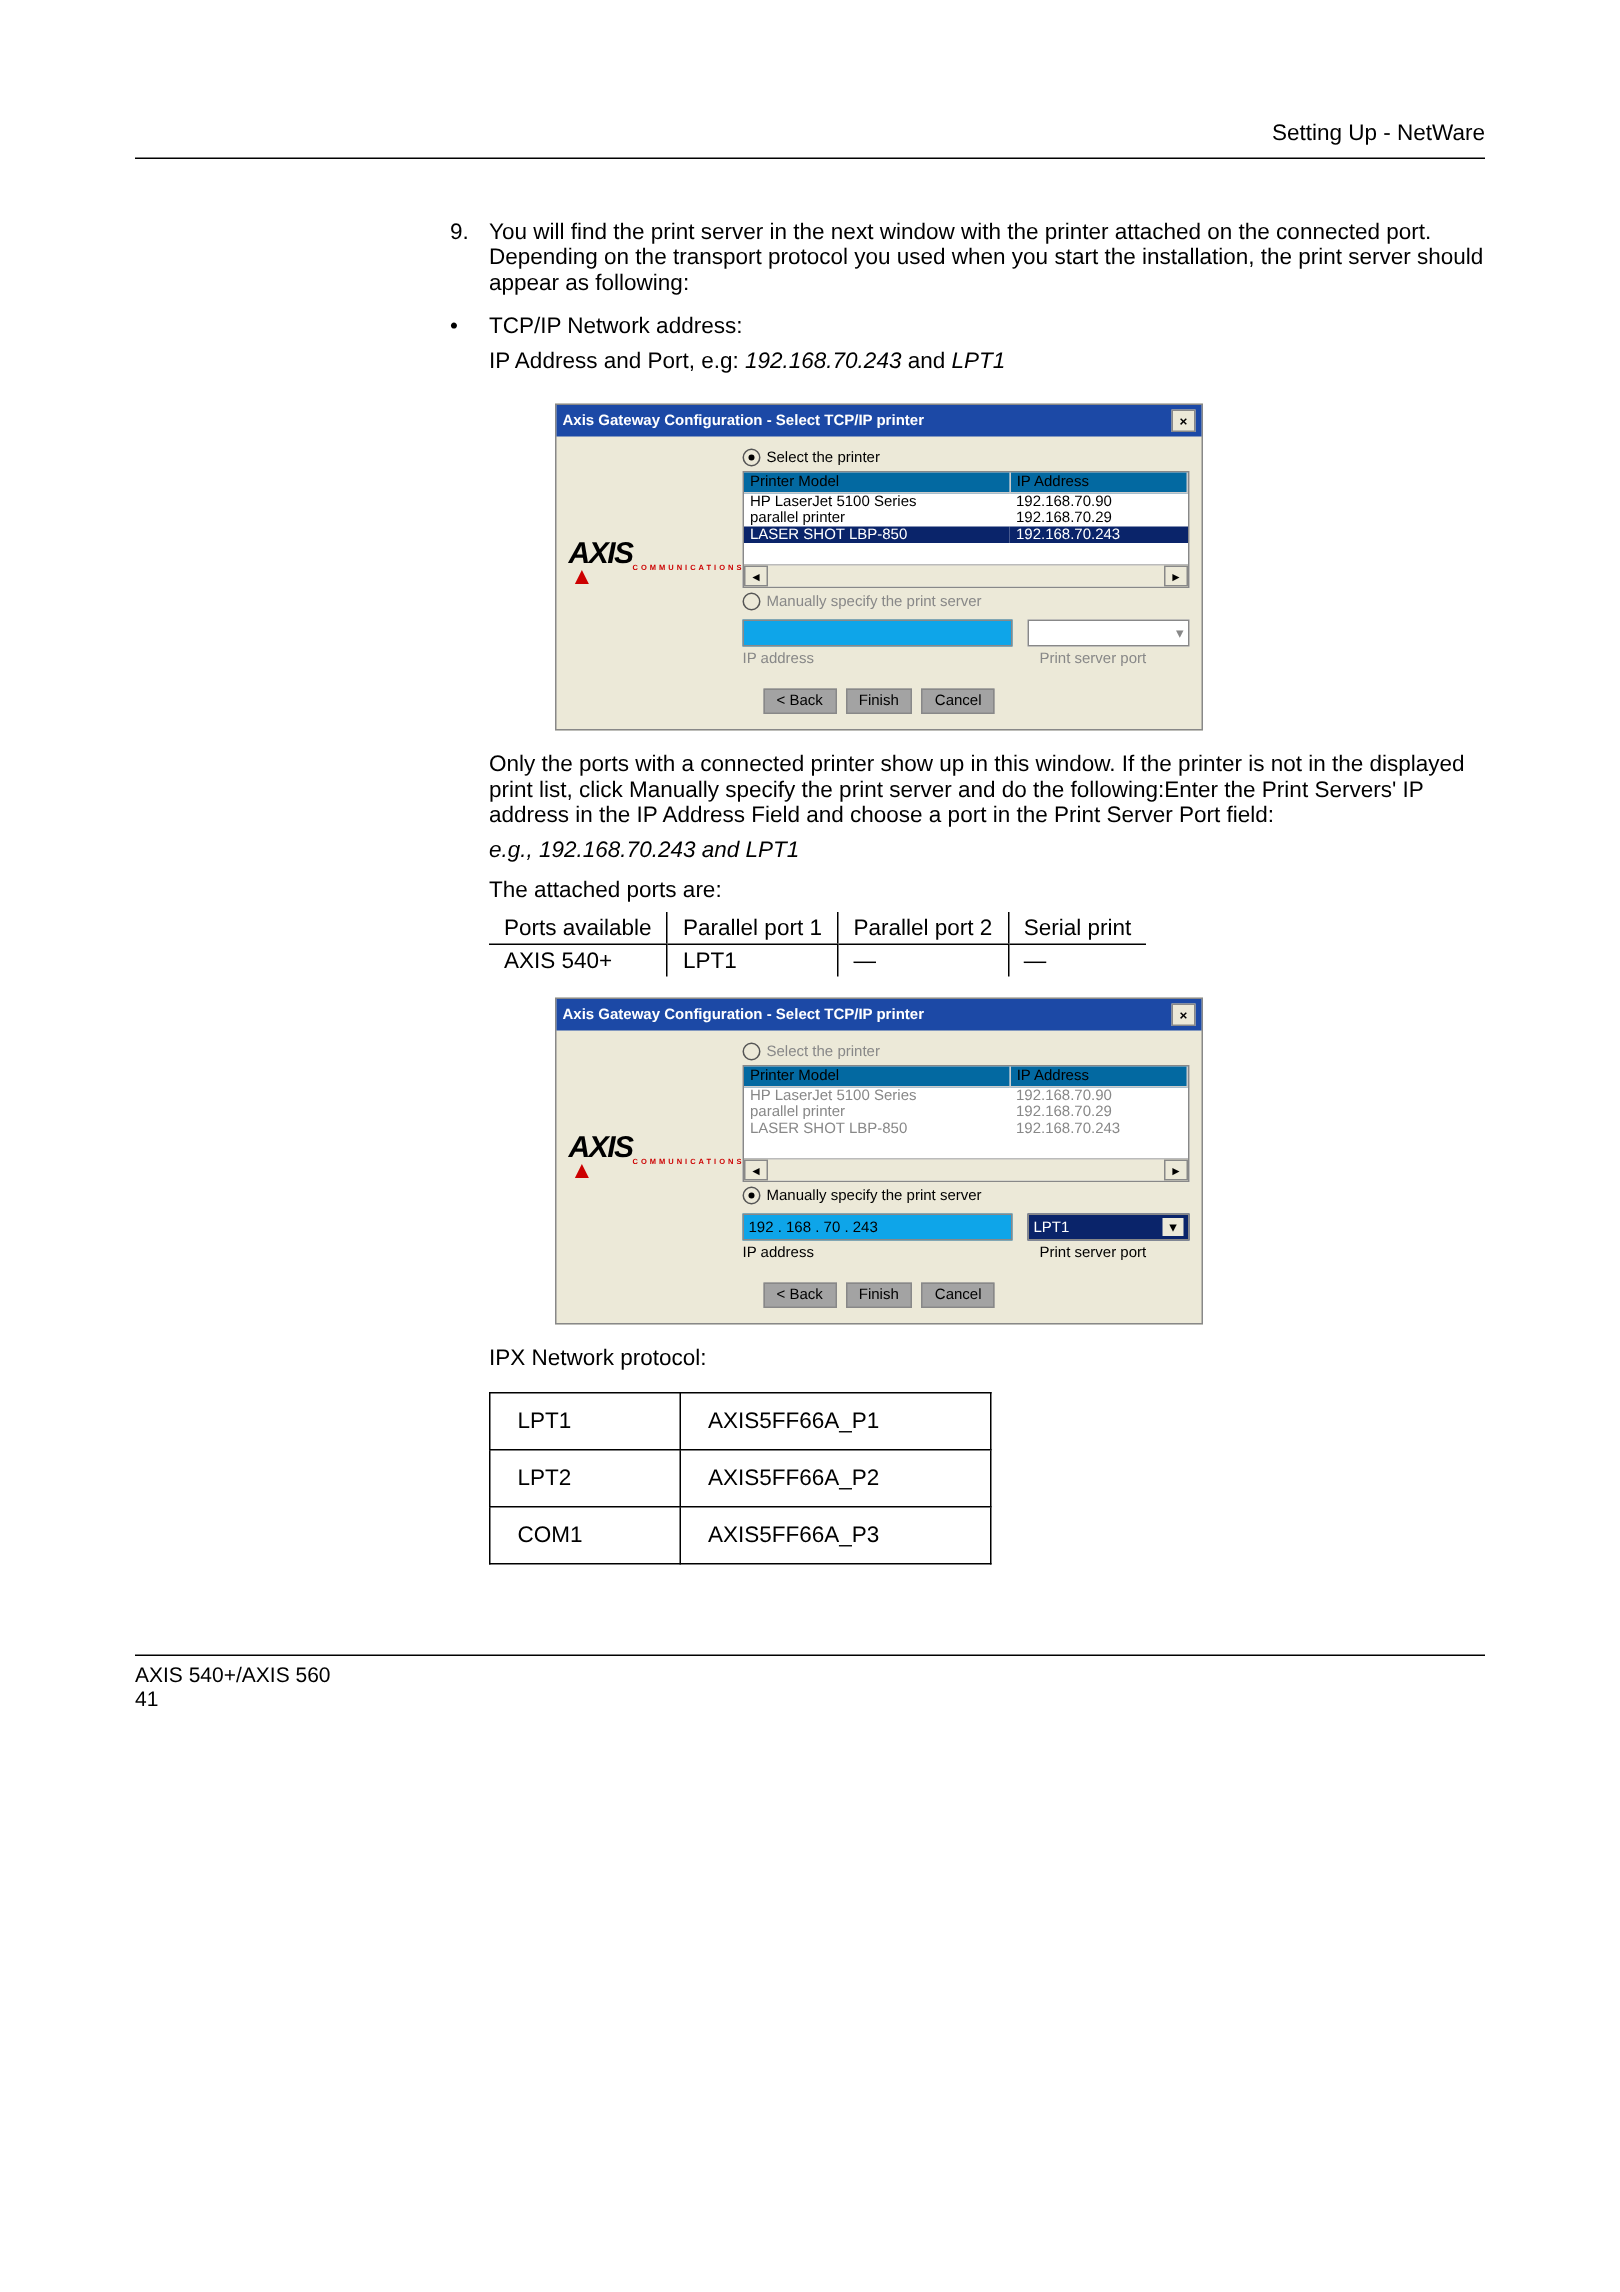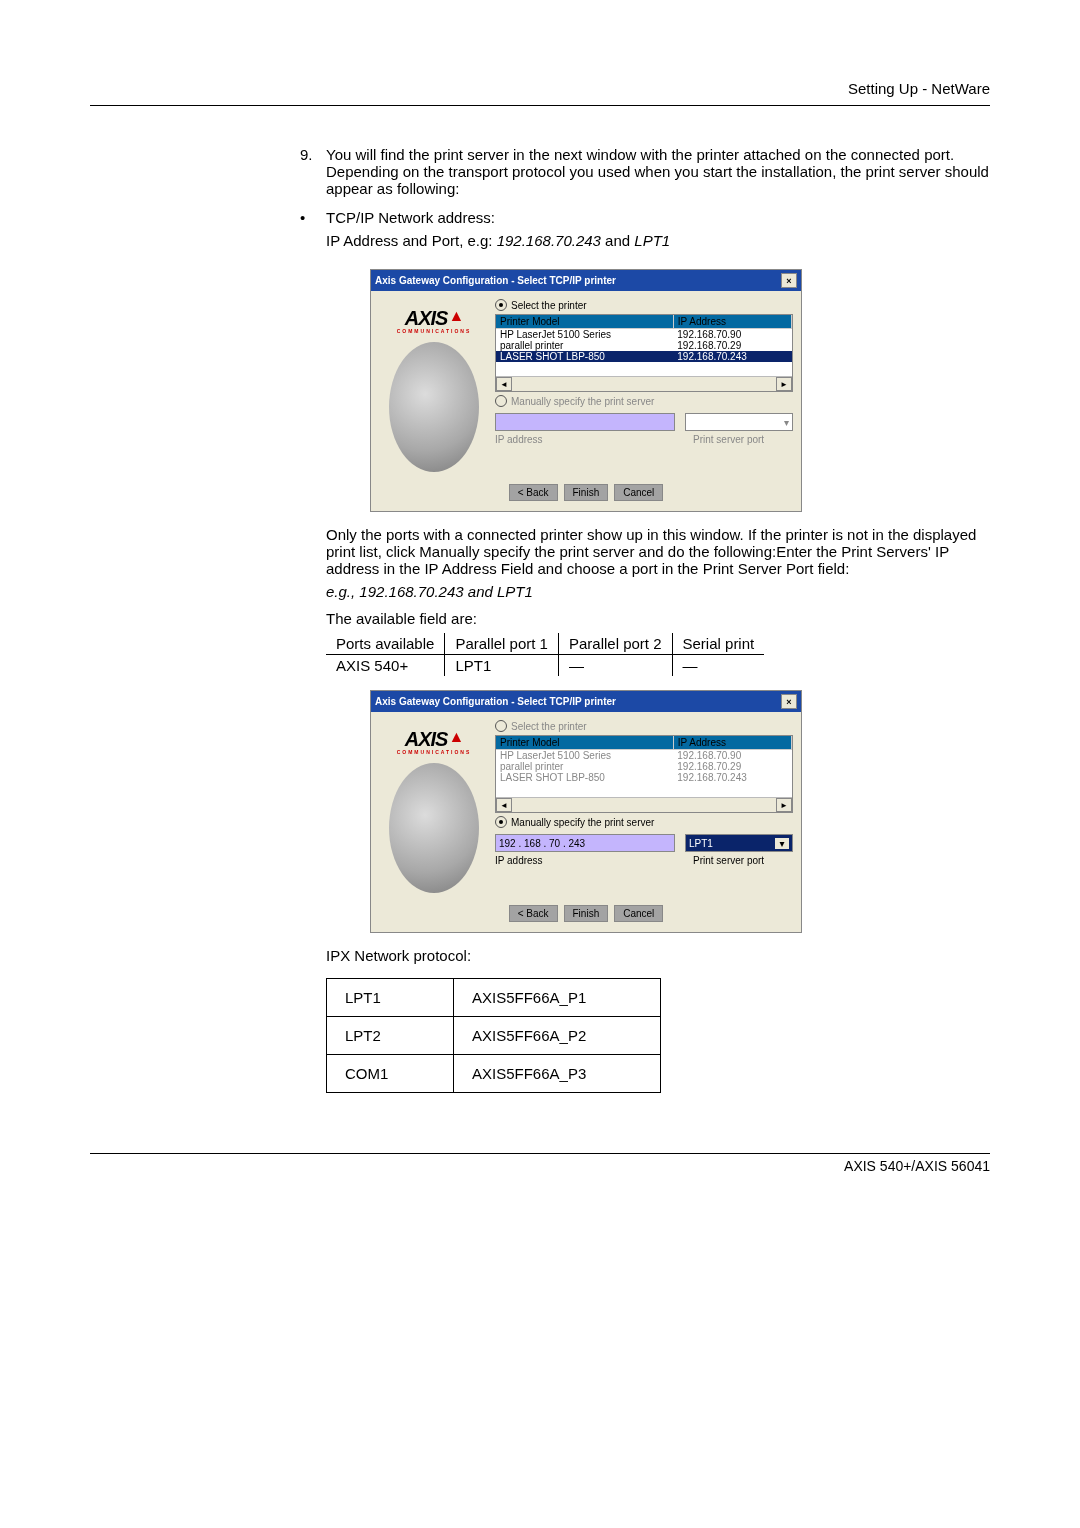--- a/index.html
+++ b/index.html
@@ -75,21 +75,21 @@
       font-size: 9px;
     }
     .dialog-body {
       display: flex;
       padding: 8px 8px 0 8px;
     }
     .dialog-side {
       width: 110px;
       flex-shrink: 0;
       display: flex;
-      flex-direction: column;
+      flex-direction: row;
       align-items: center;
       padding-top: 10px;
     }
     .axis-logo {
       font-weight: 900;
       font-size: 20px;
       font-style: italic;
       letter-spacing: -1px;
       line-height: 0.9;
     }
@@ -183,21 +183,21 @@
       font-size:8px;
       background:#ece9d8;
     }
     .manual-row {
       display:flex;
       gap:10px;
       margin:6px 0 3px 0;
     }
     .manual-ip {
       flex:1;
-      background:#c4b5fd;
+      background:#0ea5e9;
       border:1px solid #888;
       height:16px;
       font-size:10px;
       padding:0 3px;
       display:flex;
       align-items:center;
     }
     .manual-port {
       width:100px;
       background:#fff;
@@ -251,25 +251,26 @@
       font-size:15px;
     }
     .ipx-table td {
       border:1px solid #000;
       padding: 10px 18px;
     }
     .ipx-table td:nth-child(1){ width:90px;}
     .ipx-table td:nth-child(2){ width:170px;}
     .footer {
       display:flex;
-      justify-content:flex-end;
+      justify-content:space-between;
       margin-top:60px;
       border-top:1px solid #000;
       padding-top:4px;
       font-size:14px;
+      flex-direction:column;
     }
     .italic { font-style: italic; }
   </style>
 </head>
 <body>
 
 <div class="page">
   <div class="header-area">Setting Up - NetWare</div>
 
   <div class="content">
@@ -352,21 +353,21 @@
         <div class="dialog-footer">
           <div class="dbtn"><span>&lt; Back</span></div>
           <div class="dbtn"><span>Finish</span></div>
           <div class="dbtn"><span>Cancel</span></div>
         </div>
       </div>
     </div>
 
     <div class="para" style="margin-left:26px">Only the ports with a connected printer show up in this window. If the printer is not in the displayed print list, click Manually specify the print server and do the following:Enter the Print Servers' IP address in the IP Address Field and choose a port in the Print Server Port field:</div>
     <div class="para italic" style="margin-left:26px">e.g., 192.168.70.243 and LPT1</div>
-    <div class="para" style="margin-left:26px; margin-top:10px">The available field are:</div>
+    <div class="para" style="margin-left:26px; margin-top:10px">The attached ports are:</div>
 
     <table class="ports-table">
       <tbody>
           <tr class="divider">
         <th>Ports available</th>
         <th class="ports-col-sep">Parallel port 1</th>
         <th class="ports-col-sep">Parallel port 2</th>
         <th class="ports-col-sep">Serial print</th>
       </tr>
       <tr>

